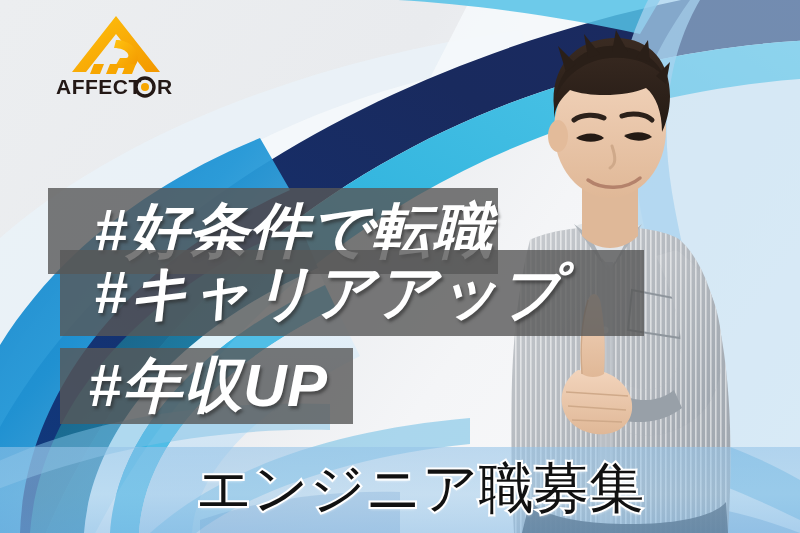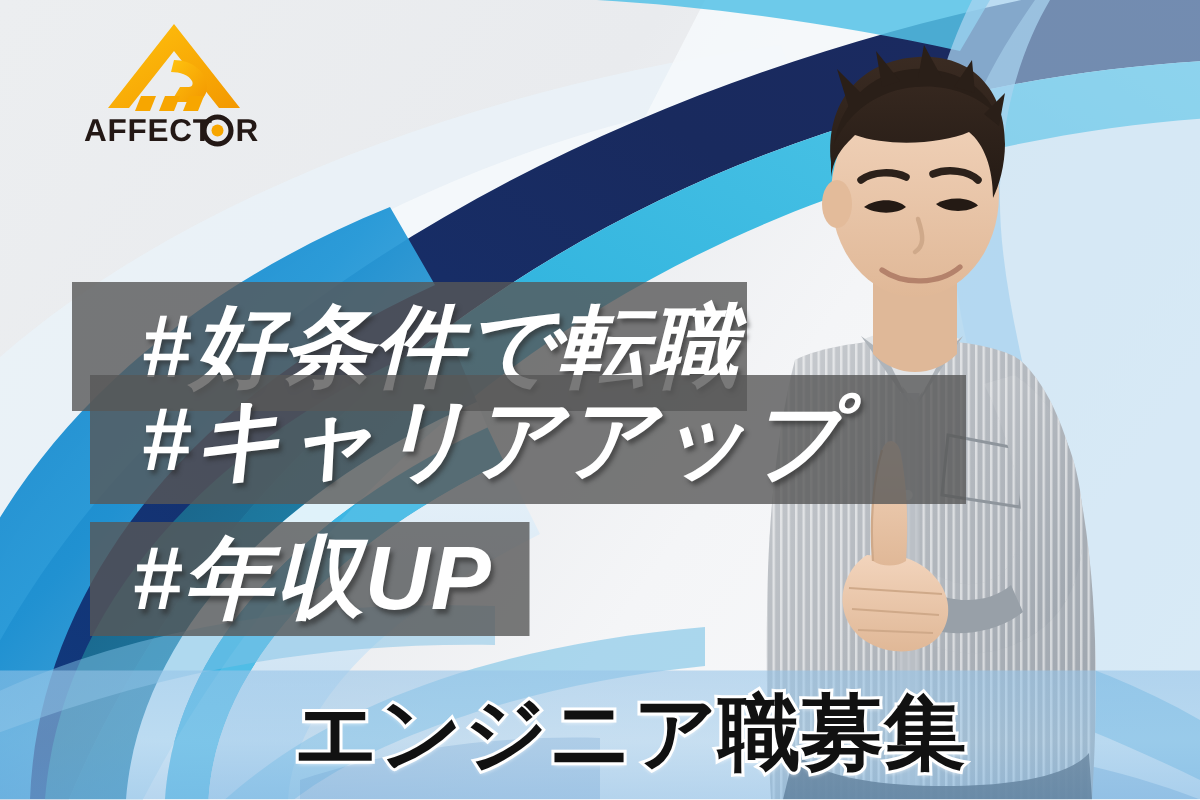--- a/index.html
+++ b/index.html
@@ -44,21 +44,21 @@
   
   .bottom-wash{position:absolute;left:0;top:447px;width:800px;height:86px;
     background:linear-gradient(180deg,rgba(150,196,232,.60) 0%,rgba(160,203,235,.55) 55%,rgba(140,190,230,.62) 100%);}
 
   
   .headline{
     position:absolute;left:196px;top:455px;width:430px;height:66px;
     display:flex;align-items:center;
   }
   .headline .hl{
-    font-size:55px;font-weight:bold;color:#111;white-space:nowrap;line-height:1;
+    font-size:55px;font-weight:normal;color:#111;white-space:nowrap;line-height:1;
     letter-spacing:.005em;
     -webkit-text-stroke:4px #ffffff;
     paint-order:stroke fill;
     text-shadow:0 0 2px #fff,0 2px 3px rgba(255,255,255,.8);
   }
 </style>
 </head>
 <body>
 
 <div id="stage">

